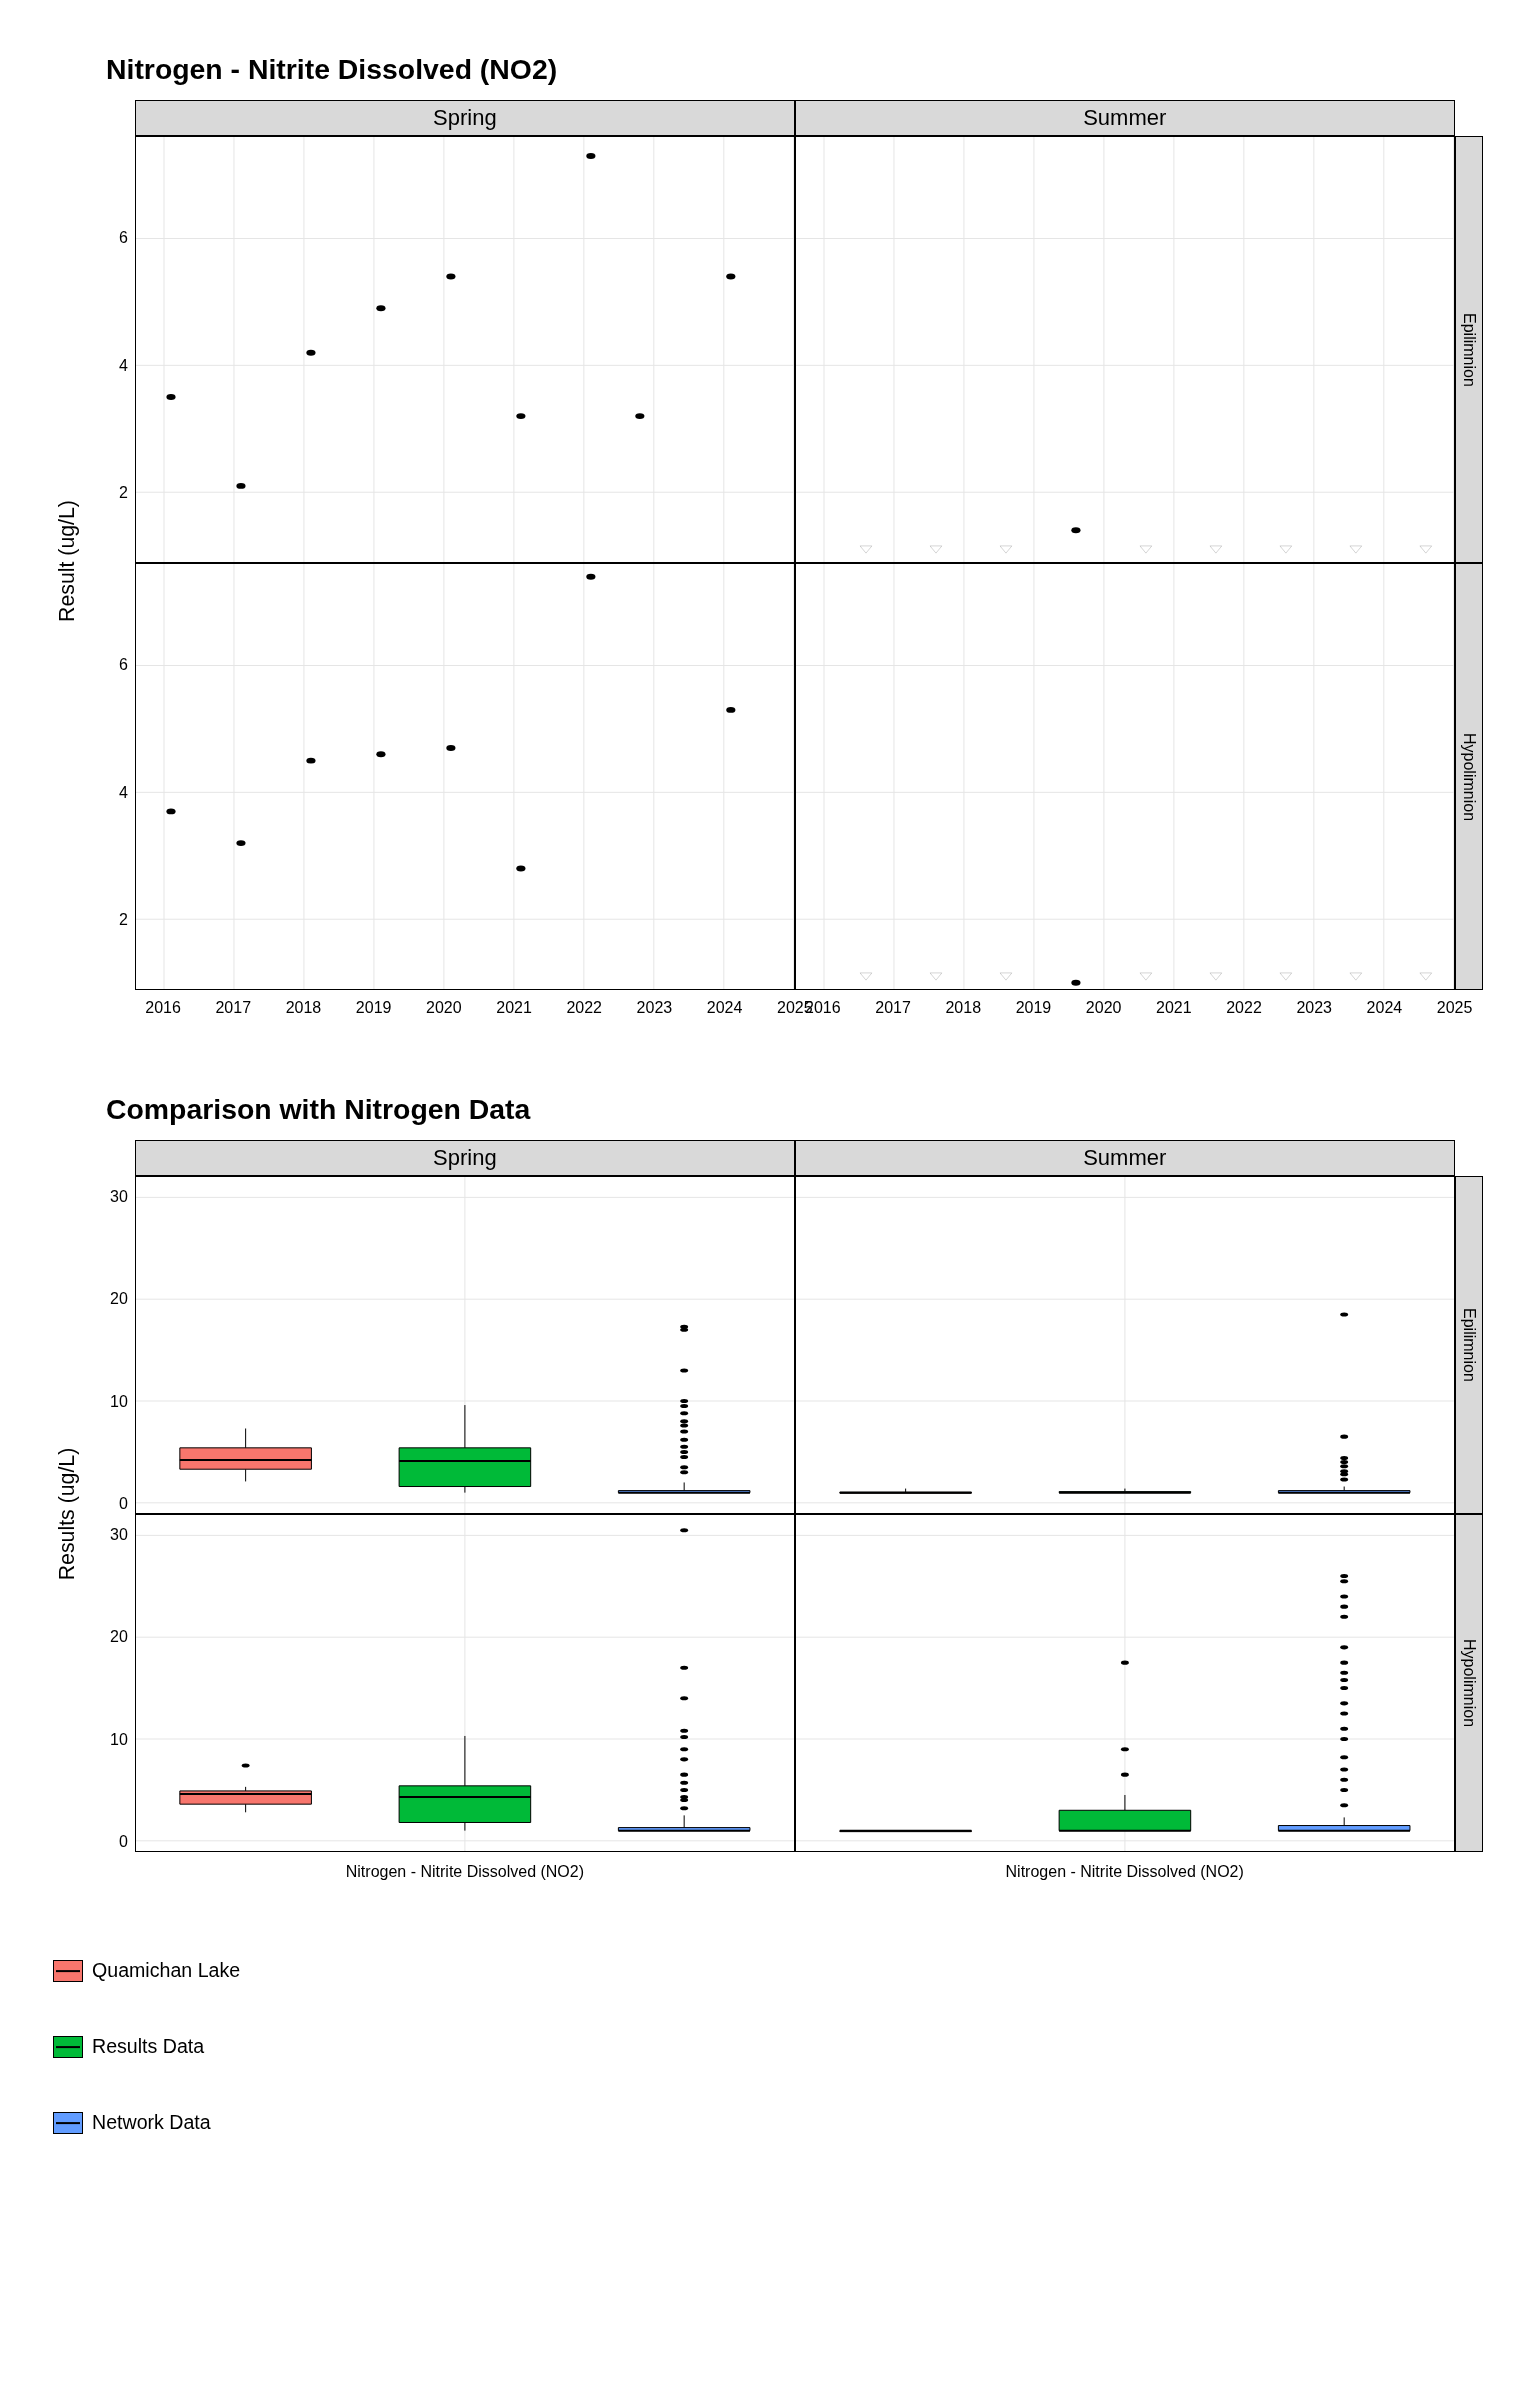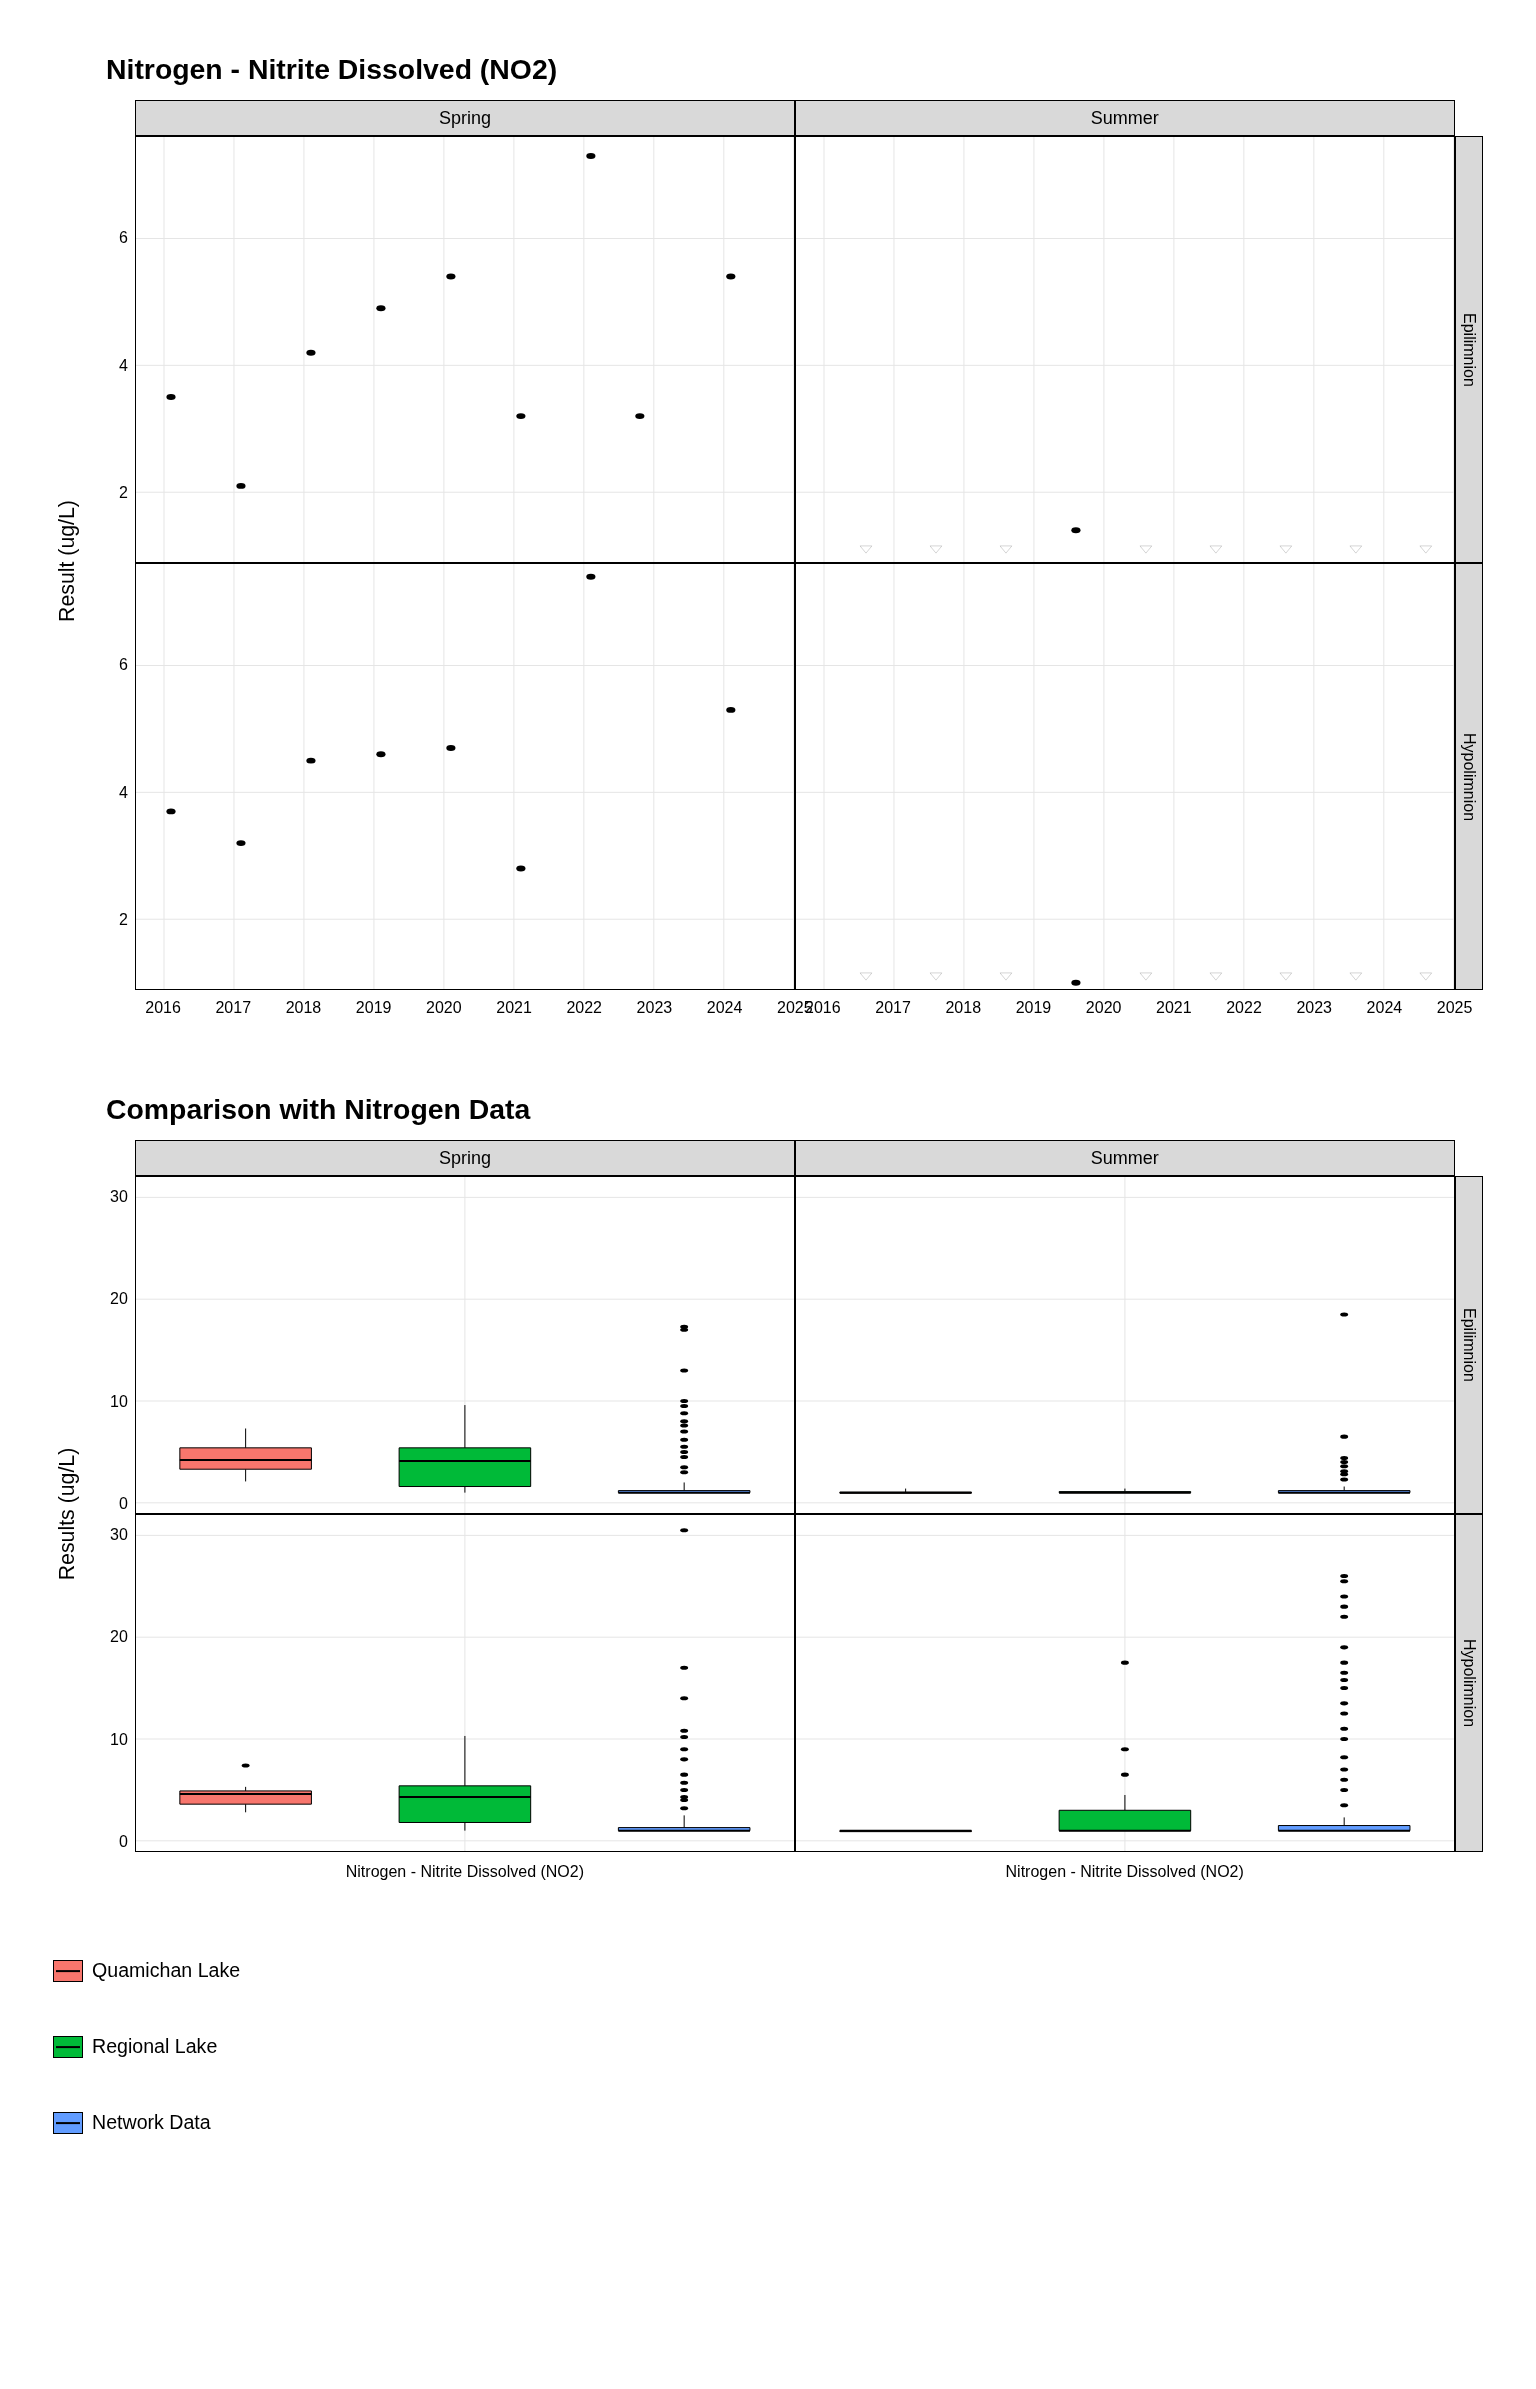--- a/index.html
+++ b/index.html
@@ -37,21 +37,21 @@
   .rowstrip span {
     writing-mode: vertical-rl;
     text-orientation: mixed;
   }
   .colstrip {
     background: #d9d9d9;
     border: 1.3px solid #000;
     display: flex;
     align-items: center;
     justify-content: center;
-    font-size: 18px;
+    font-size: 22px;
   }
   .panel-outer { border: 1.3px solid #000; position: relative; background: #fff; }
   .panel-outer svg { position: absolute; inset: 0; width: 100%; height: 100%; display: block; }
   .yaxis {
     display: flex;
     flex-direction: column-reverse;
     justify-content: space-between;
     align-items: flex-end;
     padding-right: 7.1px;
     font-size: 16px;
@@ -471,20 +471,20 @@
   </div>
 </div>
 
 <div class="legend">
   <div class="legend-item">
     <span class="legend-key k-red"></span>
     <span>Quamichan Lake</span>
   </div>
   <div class="legend-item">
     <span class="legend-key k-green"></span>
-    <span>Regional Lake</span>
+    <span>Results Data</span>
   </div>
   <div class="legend-item">
     <span class="legend-key k-blue"></span>
     <span>Network Data</span>
   </div>
 </div>
 
 
 </body></html>

